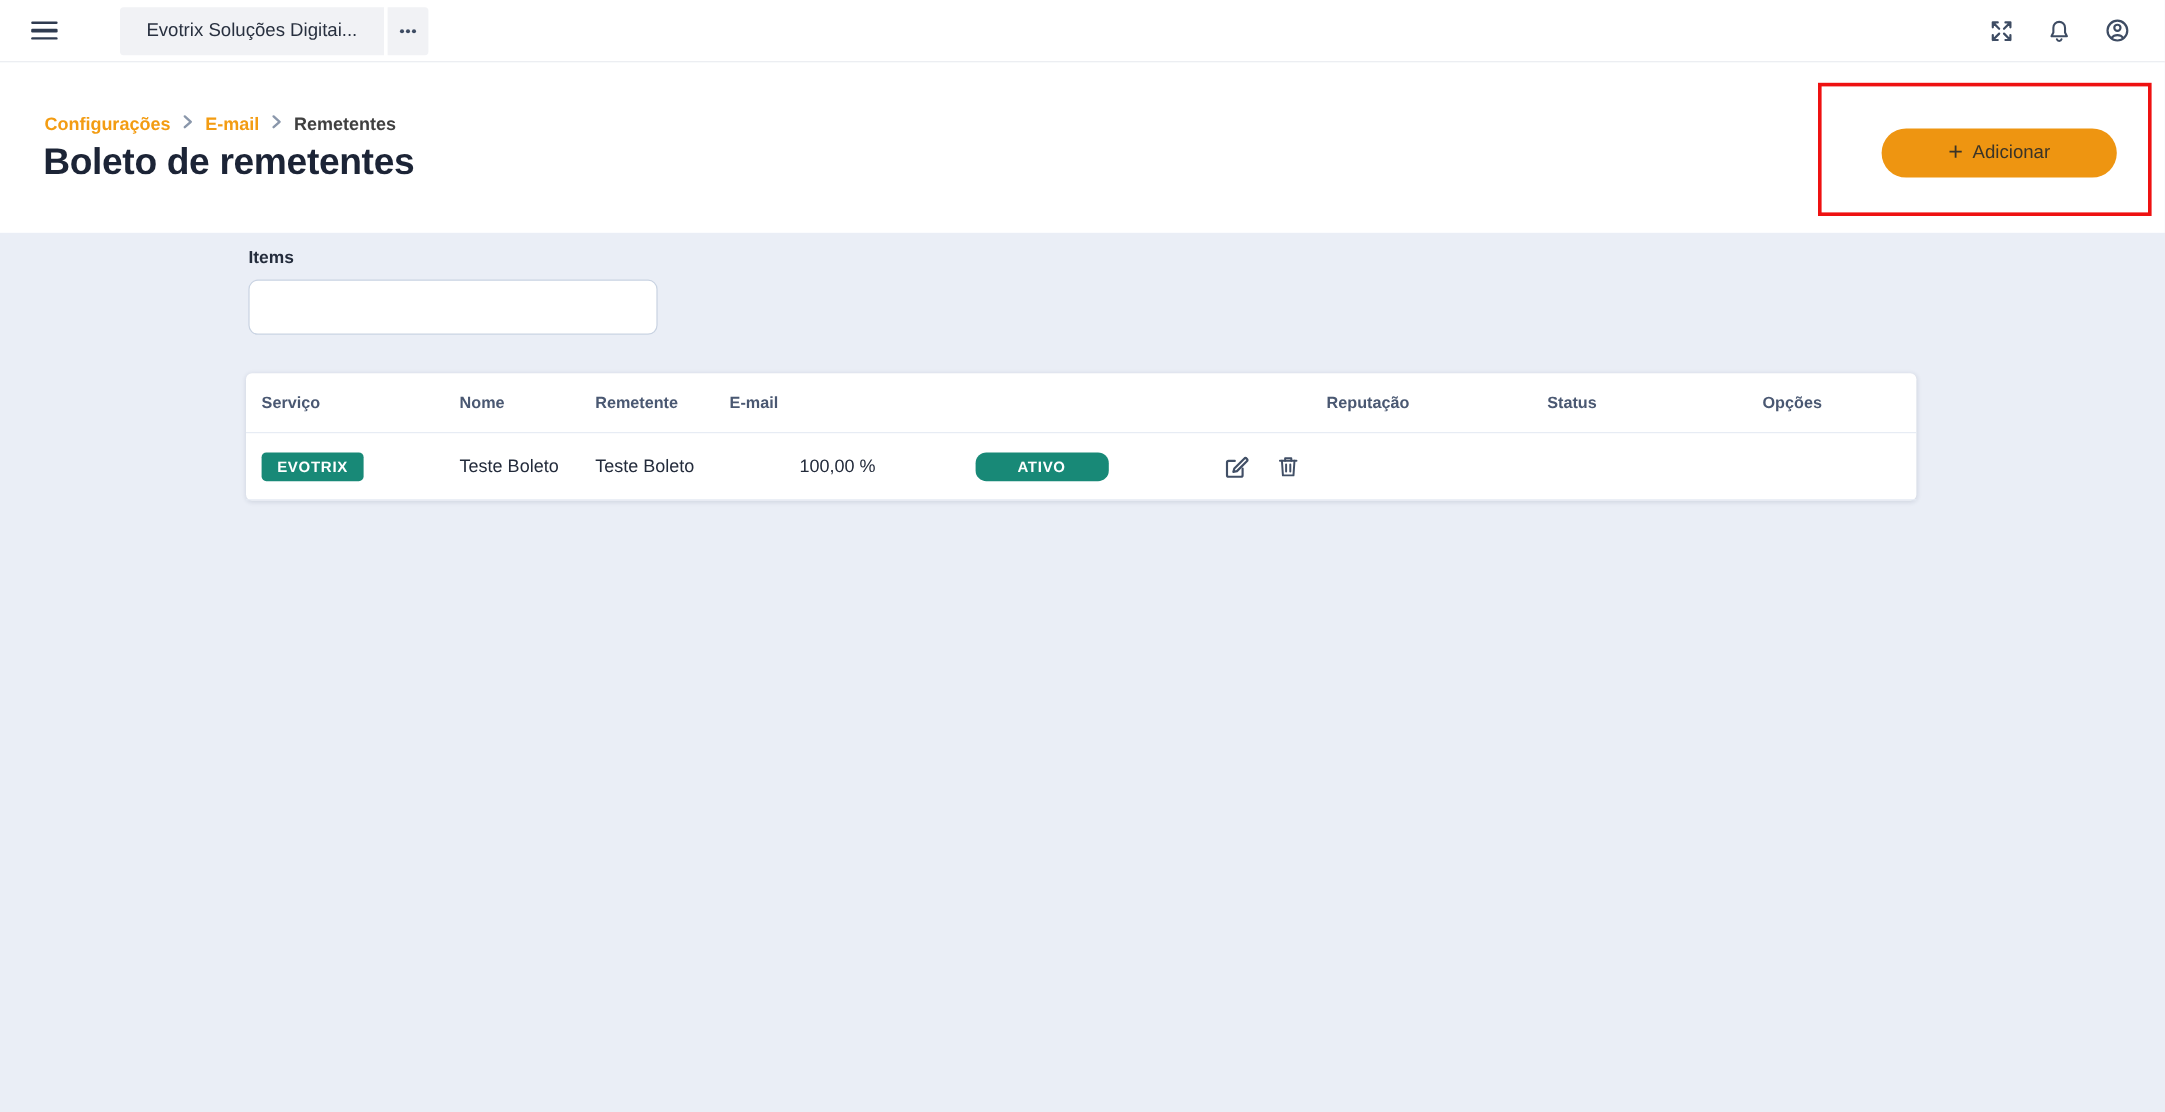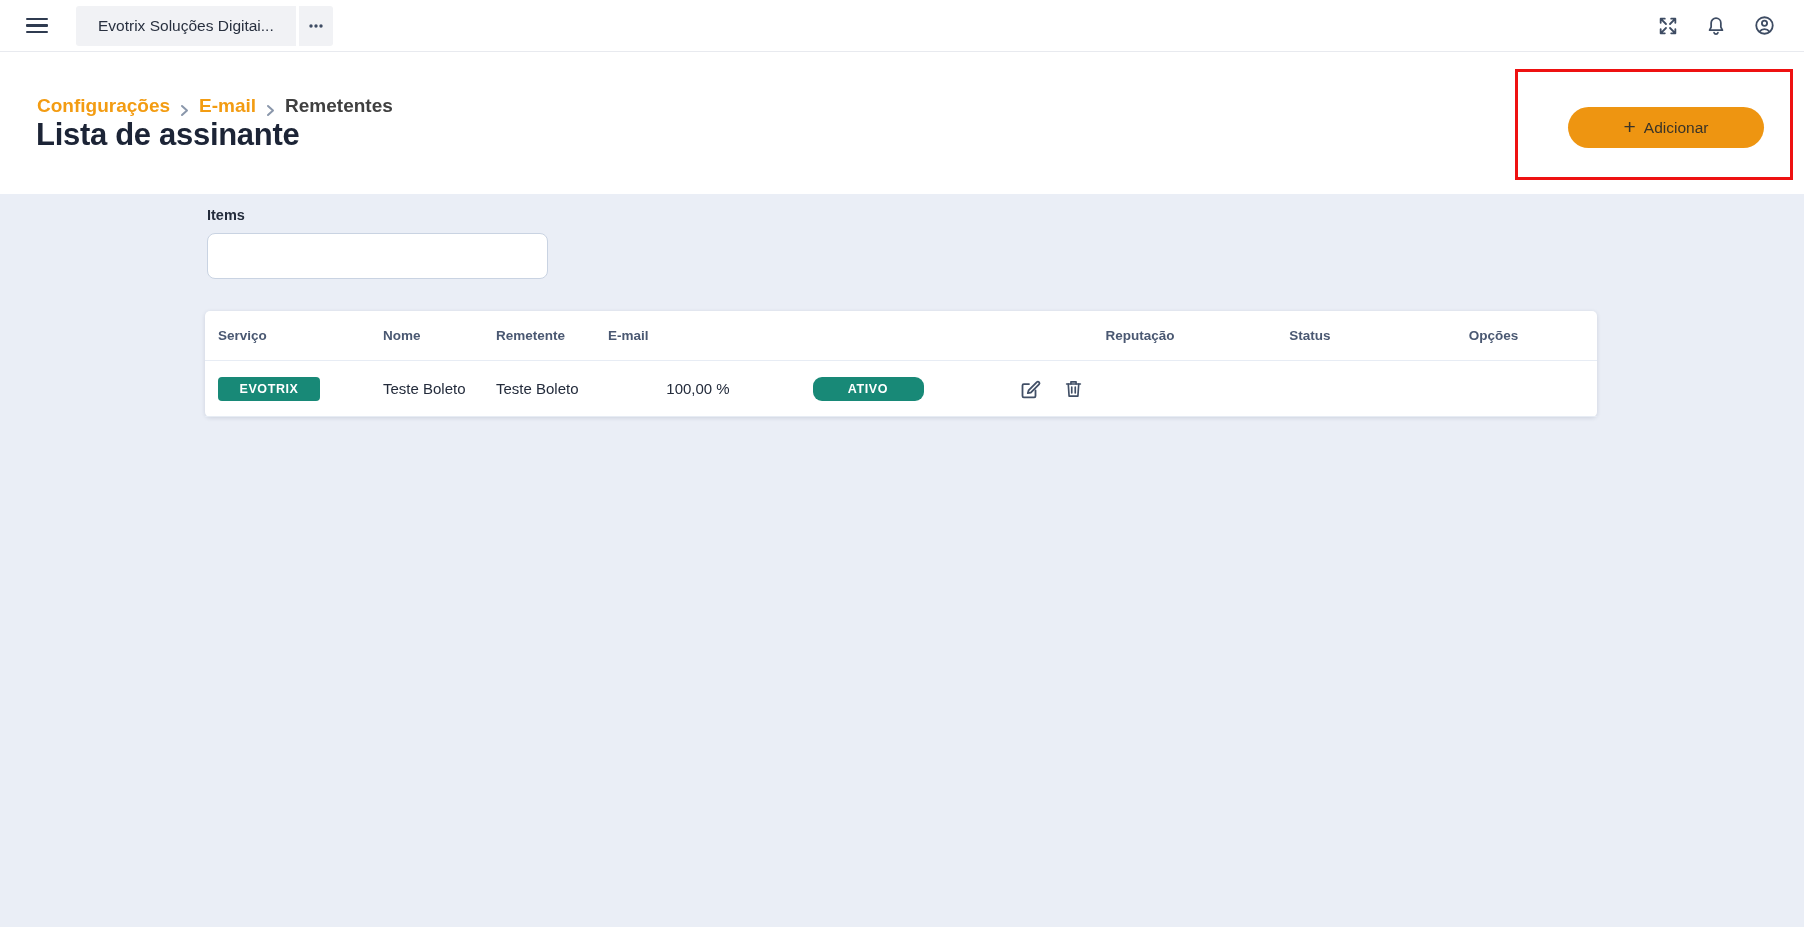--- a/index.html
+++ b/index.html
@@ -13,38 +13,38 @@
   }
 
   
   .topbar {
     position:absolute; top:0; left:0; width:1804px; height:52px;
     background:#FFFFFF; border-bottom:1px solid #E8EAEF;
     display:flex; align-items:center;
   }
   .hamburger { margin-left:26px; width:22px; height:16px; display:flex; flex-direction:column; justify-content:space-between; cursor:pointer; }
   .hamburger span { display:block; height:2.4px; width:22px; background:#2F3B50; border-radius:1px; }
-  .ws-chip-group { display:flex; margin-left:28px; gap:3px; }
+  .ws-chip-group { display:flex; margin-left:52px; gap:3px; }
   .ws-chip {
     background:#F1F2F5; height:40px; display:flex; align-items:center;
     padding:0 22px; font-size:15.5px; color:#28303F;
     border-radius:3px 0 0 3px; cursor:pointer;
   }
   .ws-more {
     background:#F1F2F5; height:40px; width:34px; display:flex; align-items:center; justify-content:center;
     border-radius:0 3px 3px 0; cursor:pointer;
   }
   .topbar-right { margin-left:auto; display:flex; align-items:center; gap:24px; margin-right:28px; }
   .tb-icon { width:24px; height:24px; display:flex; align-items:center; justify-content:center; cursor:pointer; }
 
   
   .page-header {
     position:absolute; top:52px; left:0; width:1804px; height:142px; background:#FFFFFF;
   }
-  .breadcrumb { position:absolute; left:37px; top:43px; display:flex; align-items:flex-end; gap:10px; font-size:19px; font-weight:700; }
+  .breadcrumb { position:absolute; left:37px; top:43px; display:flex; align-items:flex-start; gap:10px; font-size:15px; font-weight:700; }
   .bc-link { color:#F39C12; cursor:pointer; }
   .bc-current { color:#404040; }
   .page-title {
     position:absolute; left:36px; top:65px;
     font-size:31px; font-weight:800; color:#1C2436; letter-spacing:-0.3px;
   }
   .annotation-box {
     position:absolute; left:1515px; top:17px; width:278px; height:111px;
     border:3px solid #EE1111; pointer-events:none;
   }
@@ -82,21 +82,21 @@
   .c-email     { width:442px; }
   .c-reputacao { width:180px; text-align:center; }
   .c-status    { width:160px; text-align:center; display:flex; justify-content:center; }
   .c-opcoes    { width:207px; text-align:center; display:flex; justify-content:center; align-items:center; gap:17px; }
   .thead .c-status, .thead .c-opcoes { display:block; }
 
   .badge {
     display:inline-block; background:#188977; color:#FFFFFF;
     font-weight:700; letter-spacing:0.6px; text-align:center;
   }
-  .badge-service { width:102px; padding:5px 0; font-size:12.5px; border-radius:4px; }
+  .badge-service { width:85px; padding:5px 0; font-size:12.5px; border-radius:4px; }
   .badge-status  { width:111px; padding:5px 0; font-size:12.5px; border-radius:9px; }
 
   .row-icon { width:26px; height:26px; display:flex; align-items:center; justify-content:center; cursor:pointer; }
 
   
   .paginator { height:69px; display:flex; align-items:center; padding-left:30px; font-size:13px; color:#3A4456; }
   .pp-label { color:#3A4456; }
   .pp-select {
     margin-left:13px; width:63px; height:31px; border:1px solid #CBD4E2; border-radius:7px;
     display:flex; align-items:center; justify-content:center; gap:10px; cursor:pointer;
@@ -160,21 +160,21 @@
     <svg width="9" height="13" viewBox="0 0 9 13" fill="none" stroke="#8A97AB" stroke-width="2" stroke-linecap="round" stroke-linejoin="round">
         <polyline points="2,2 7,6.5 2,11"></polyline>
       </svg>
     <span class="bc-link">E-mail</span>
     <svg width="9" height="13" viewBox="0 0 9 13" fill="none" stroke="#8A97AB" stroke-width="2" stroke-linecap="round" stroke-linejoin="round">
         <polyline points="2,2 7,6.5 2,11"></polyline>
       </svg>
     <span class="bc-current">Remetentes</span>
   </div>
 
-  <h1 class="page-title">Lista de assinante</h1>
+  <h1 class="page-title">Boleto de remetentes</h1>
 
   <div class="annotation-box"></div>
 
   <button class="add-btn">
     <span class="plus">+</span>
     <span>Adicionar</span>
   </button>
 </div>
 
 <div class="search-label">Items</div>

